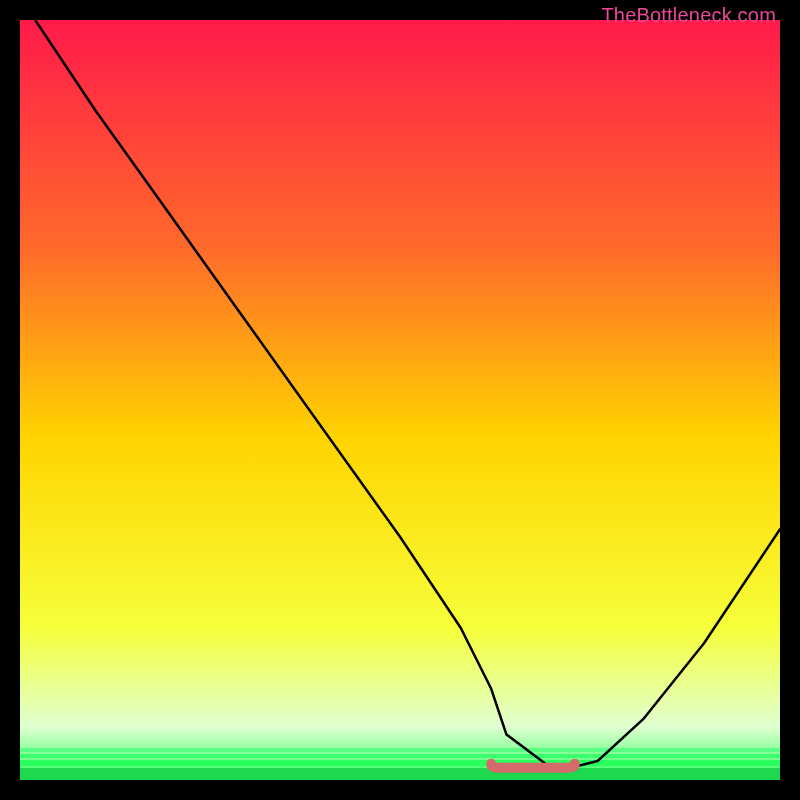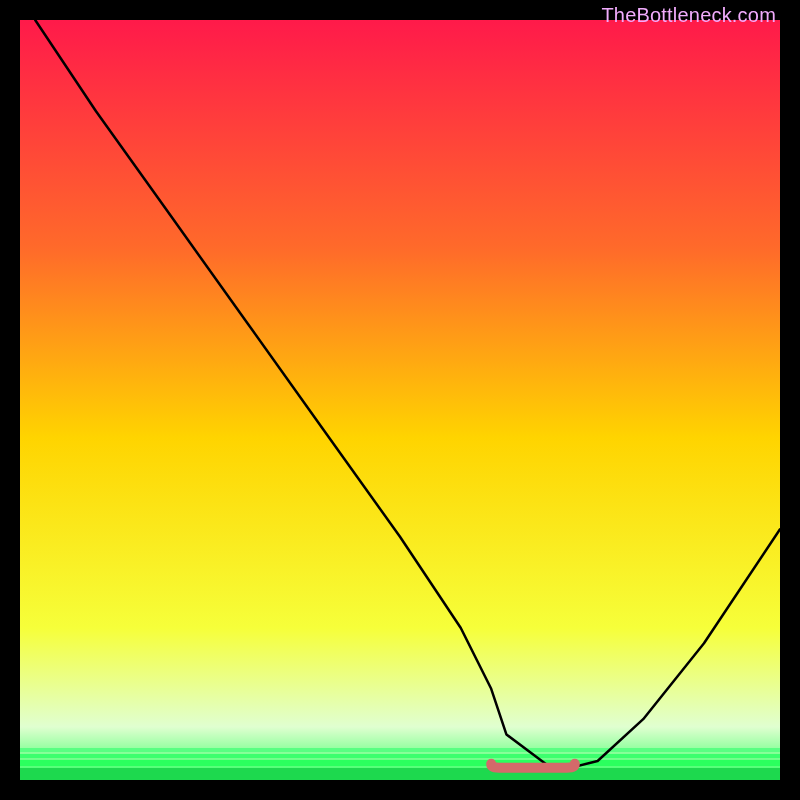--- a/index.html
+++ b/index.html
@@ -37,21 +37,21 @@
     top: 0;
     width: 100%;
     height: 100%;
   }
   .watermark {
     position: absolute;
     top: 4px;
     right: 24px;
     font-family: Arial, Helvetica, sans-serif;
     font-size: 20px;
-    color: #f0abfc;
+    color: #ec4899;
     letter-spacing: 0.2px;
   }
 </style>
 </head>
 <body>
 
 <div class="frame">
   <div class="plot-area">
     <svg class="gradient-bg" viewBox="0 0 760 760" preserveAspectRatio="none">
       <defs>

